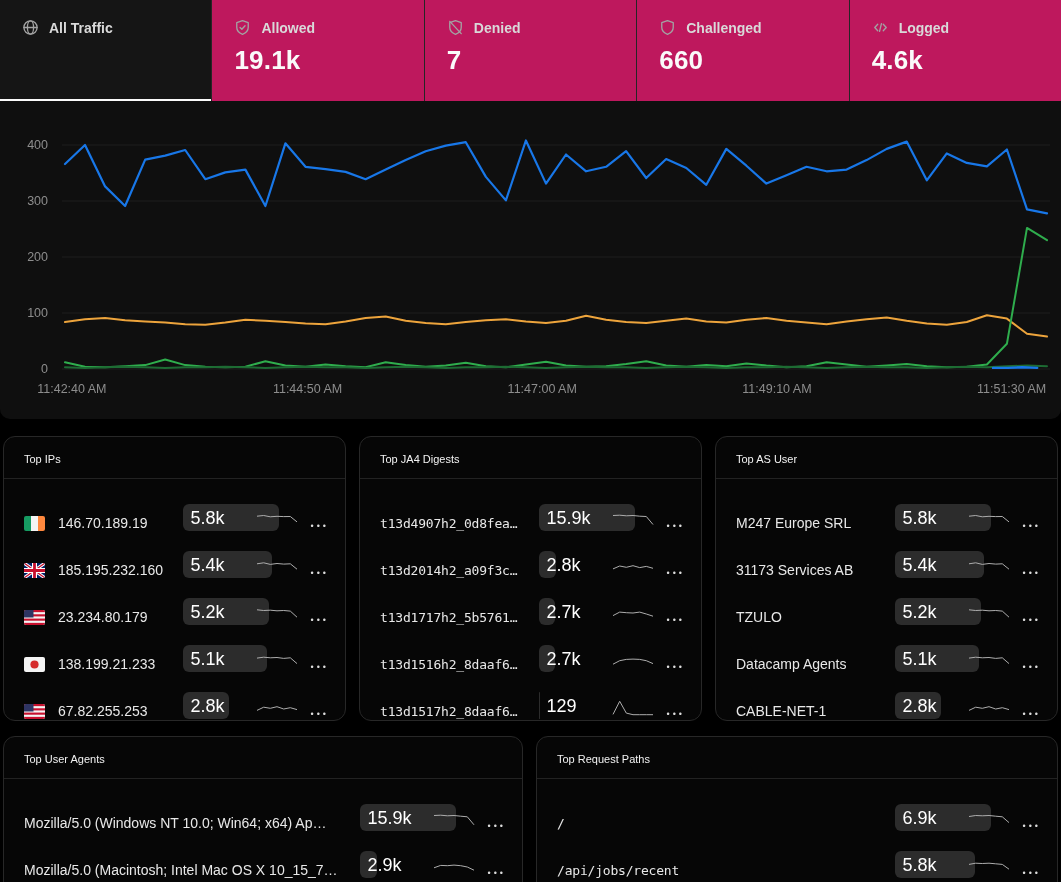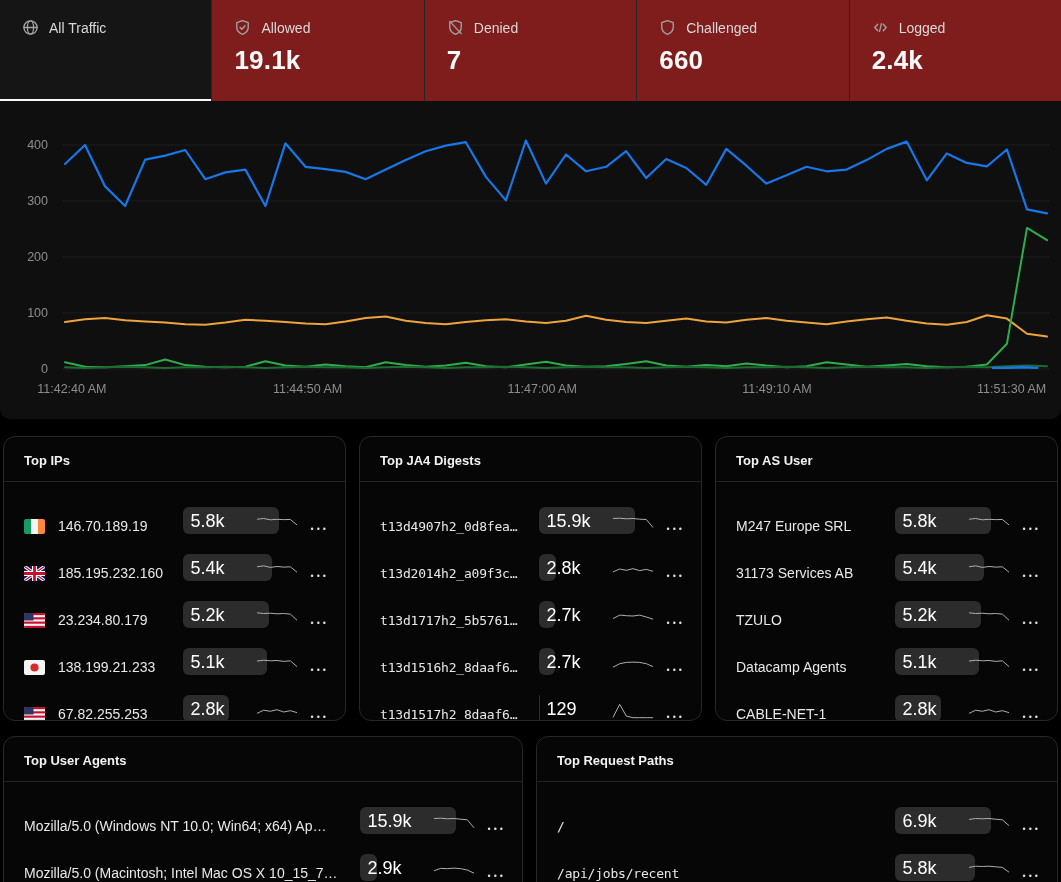--- a/index.html
+++ b/index.html
@@ -2,44 +2,44 @@
 <html><head>
 <meta charset="utf-8">
 <style>
   * { margin:0; padding:0; box-sizing:border-box; }
   html,body { width:1061px; height:882px; overflow:hidden; background:#000; color:#eee;
     font-family:"Liberation Sans", sans-serif; }
 
   
   .tab-bar { display:flex; height:101px; background:#000; }
   .tab { flex:1; padding:19px 0 0 22px; border-right:1px solid #262626; position:relative;
-    cursor:pointer; background:#7f1d1d; }
+    cursor:pointer; background:#be185d; }
   .tab:last-child { border-right:none; }
   .tab.active { background:#151515; box-shadow:inset 0 -2px 0 0 #fafafa; }
-  .tab-head { display:flex; align-items:center; gap:10px; color:#d9d9d9; font-size:14px; }
+  .tab-head { display:flex; align-items:center; gap:10px; color:#d9d9d9; font-size:14px;font-weight:bold; }
   .tab-head .ticon { width:17px; height:17px; display:inline-flex; color:#a3a3a3; }
   .tab-head .ticon svg { width:17px; height:17px; stroke:currentColor; fill:none;
     stroke-width:1.25; stroke-linecap:round; stroke-linejoin:round; }
   .tab-value { margin-top:9px; font-size:26px; font-weight:600; color:#fafafa; letter-spacing:.2px; }
 
   
   .chart-panel { height:318px; background:#0f0f0f; border-radius:0 0 10px 10px; }
   .chart-panel svg { display:block; width:1061px; height:318px; }
   .gridline { stroke:#1e1e1e; stroke-width:1; }
   .axis-text { fill:#8d8d8d; font-size:12.5px; font-family:"Liberation Sans", sans-serif; }
 
   
   .cards-row { display:flex; gap:13px; padding:0 3px; margin-top:17px; align-items:stretch; }
   .card { background:#060606; border:1px solid #272727; border-radius:12px; flex:1;
     overflow:hidden; height:285px; }
   .cards-row.row2 { margin-top:15px; }
   .cards-row.row2 .card { height:280px; }
   .cards-row.row2 .card:first-child { flex:0 0 520px; }
   .card-header { padding:16px 20px 13px; border-bottom:1px solid #222; }
-  .card-title { font-size:13px; font-weight:700; color:#f2f2f2; }
+  .card-title { font-size:11px; font-weight:400; color:#f2f2f2; }
   .card-body { padding:5px 0; }
   .lrow { display:flex; align-items:flex-end; height:47px; padding:0 16px 0 20px; }
   .flag { width:21px; height:15px; flex:none; margin-right:13px; border-radius:2px; display:block; }
   .row-label { flex:1; font-size:14px; color:#e8e8e8; white-space:nowrap; overflow:hidden;
     min-width:0; margin-right:10px; }
   .row-label.mono { font-family:"DejaVu Sans Mono", monospace; font-size:13px; letter-spacing:-.2px; }
   .badge { position:relative; width:96px; height:27px; flex:none; }
   .badge-bar { position:absolute; left:0; top:0; height:100%; background:#2c2c2c; border-radius:6px; }
   .badge-value { position:absolute; left:8px; top:50%; transform:translateY(-50%);
     font-size:18px; font-weight:400; color:#fff; white-space:nowrap; }
@@ -103,21 +103,21 @@
       <div class="tab-head">
         <span class="ticon">
           <svg viewBox="0 0 16 16">
             <path d="M5.4 5L2.6 8l2.8 3"></path>
             <path d="M10.6 5l2.8 3-2.8 3"></path>
             <path d="M8.9 4.3L7.1 11.7"></path>
           </svg>
         </span>
         <span class="tab-label">Logged</span>
       </div>
-      <div class="tab-value">2.4k</div>
+      <div class="tab-value">4.6k</div>
     </div>
   </div>
 
 <div class="chart-panel">
   <svg id="chart-svg" viewBox="0 0 1061 318" preserveAspectRatio="none">
       <line x1="62" x2="1050" y1="268" y2="268" class="gridline"></line>
       <text x="48" y="272" text-anchor="end" class="axis-text">0</text>
       <line x1="62" x2="1050" y1="212" y2="212" class="gridline"></line>
       <text x="48" y="216" text-anchor="end" class="axis-text">100</text>
       <line x1="62" x2="1050" y1="156" y2="156" class="gridline"></line>

